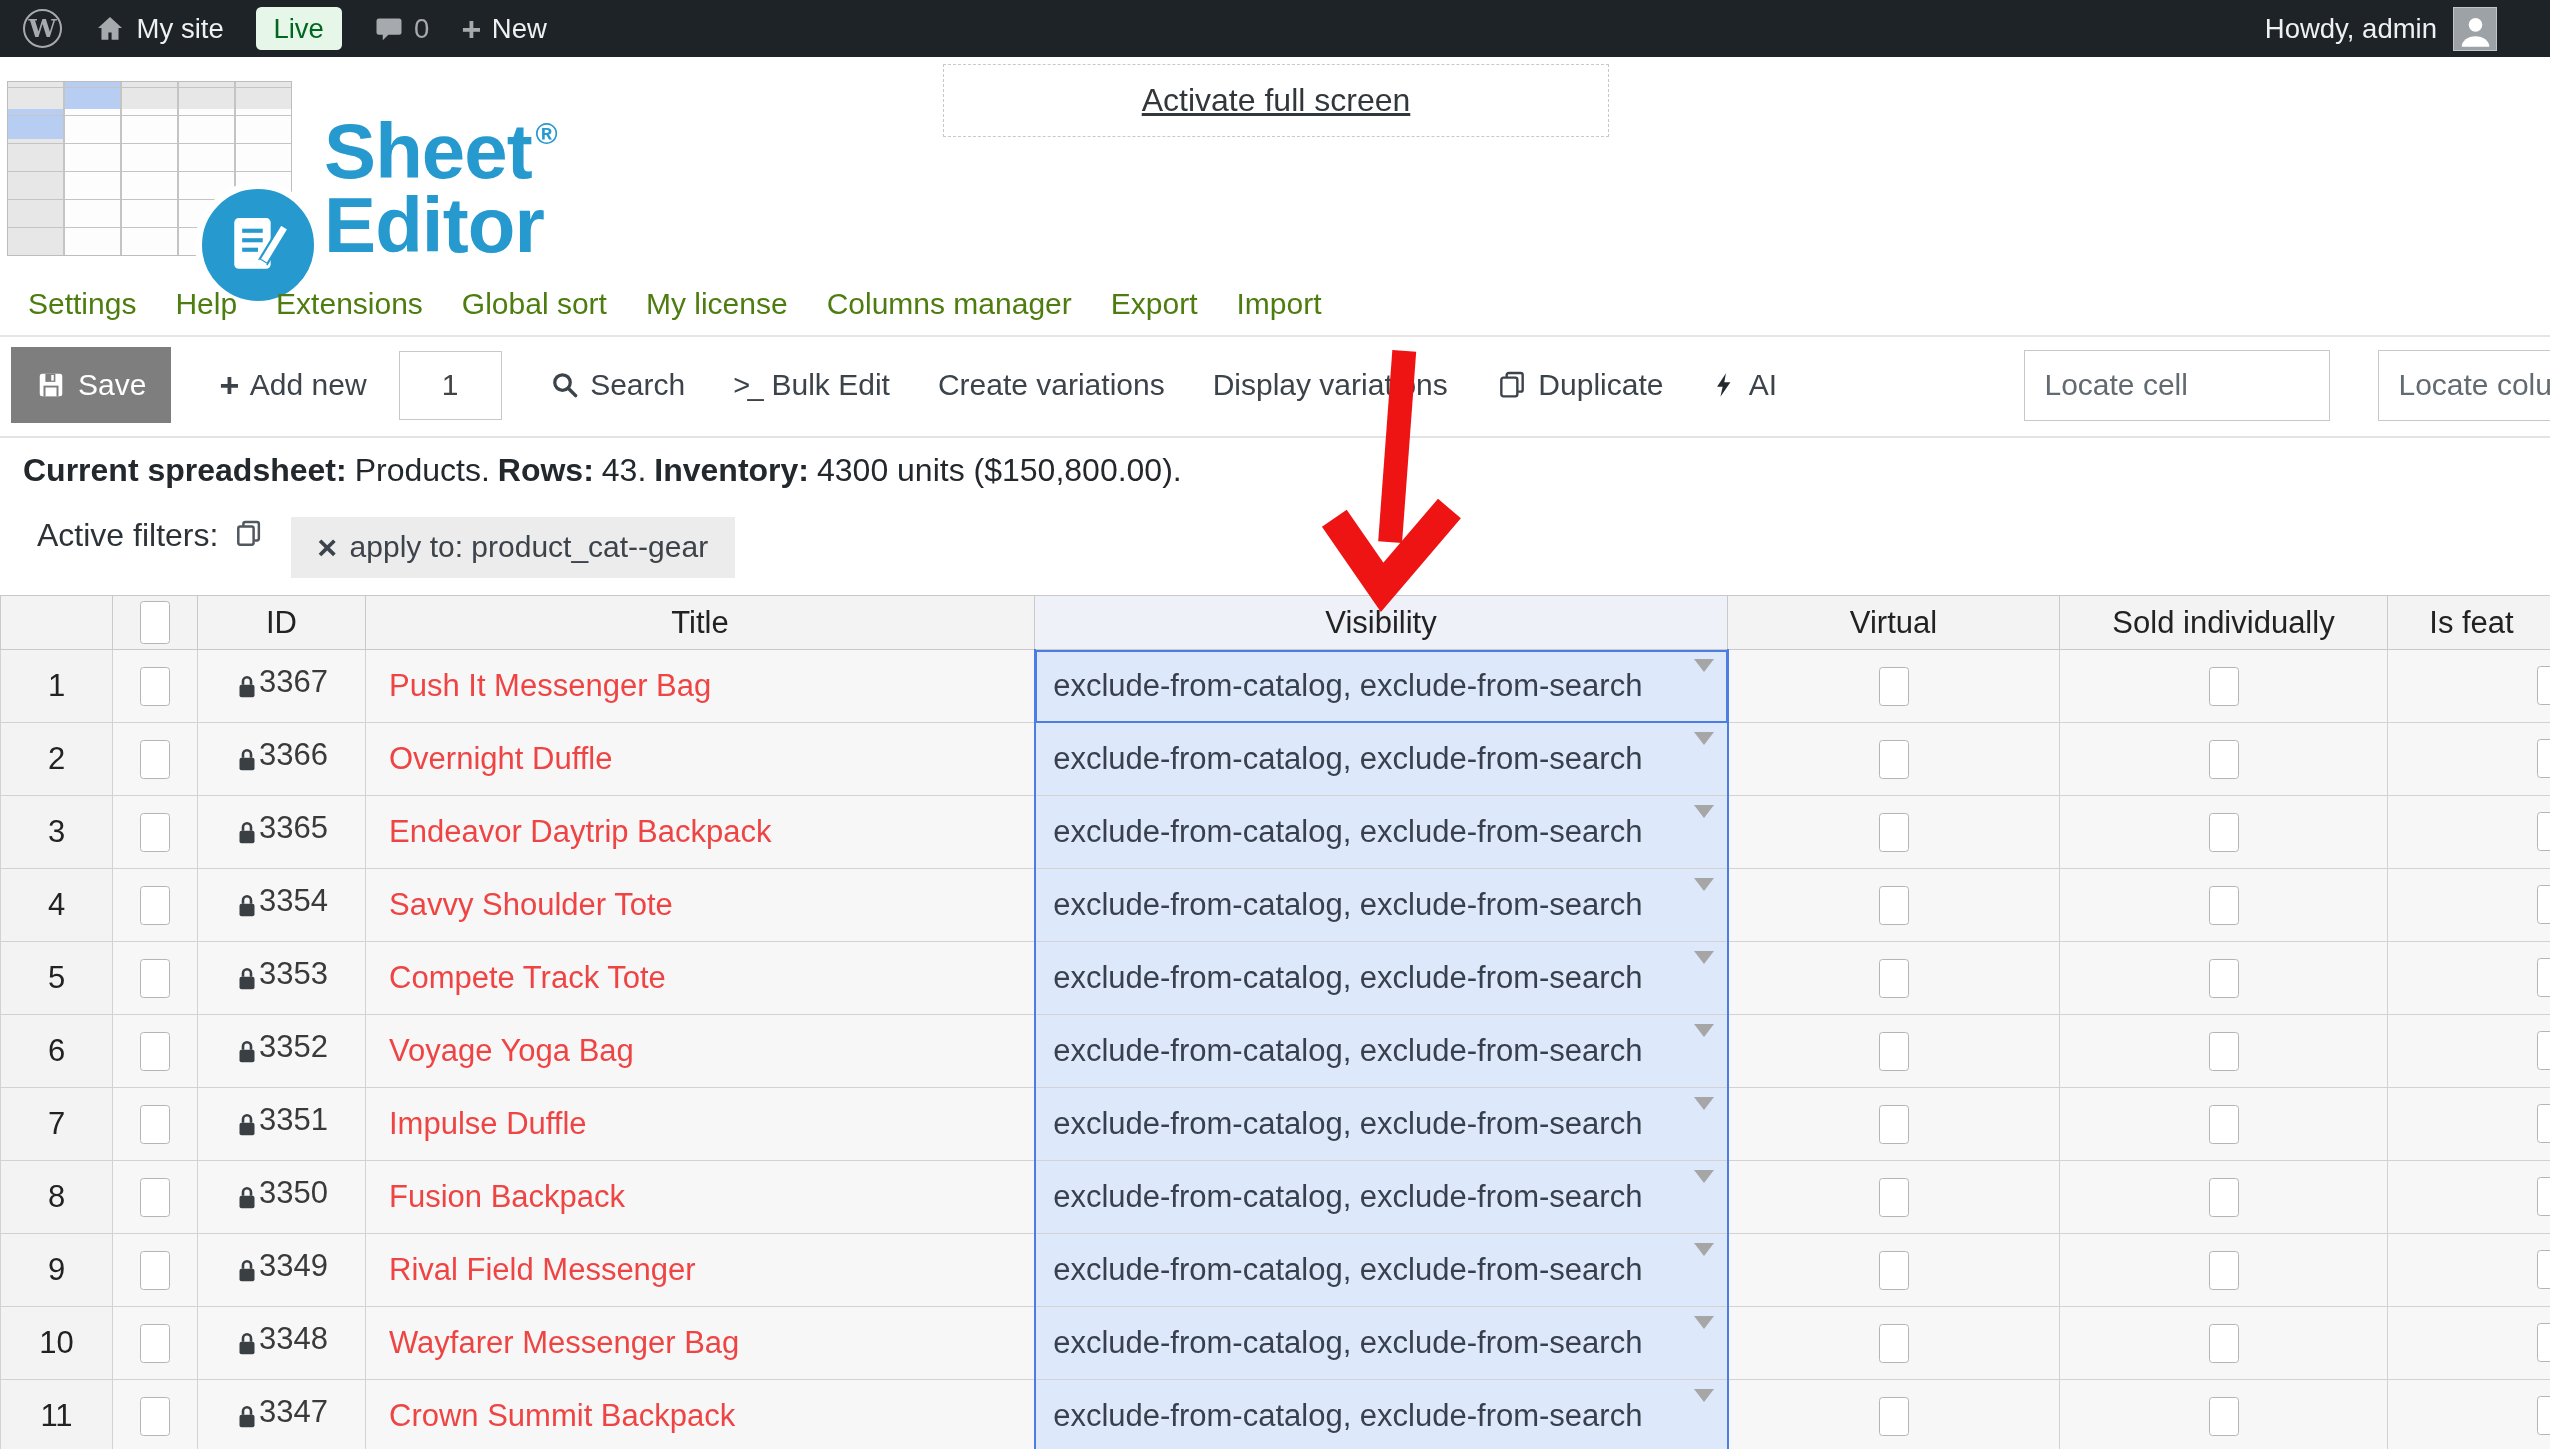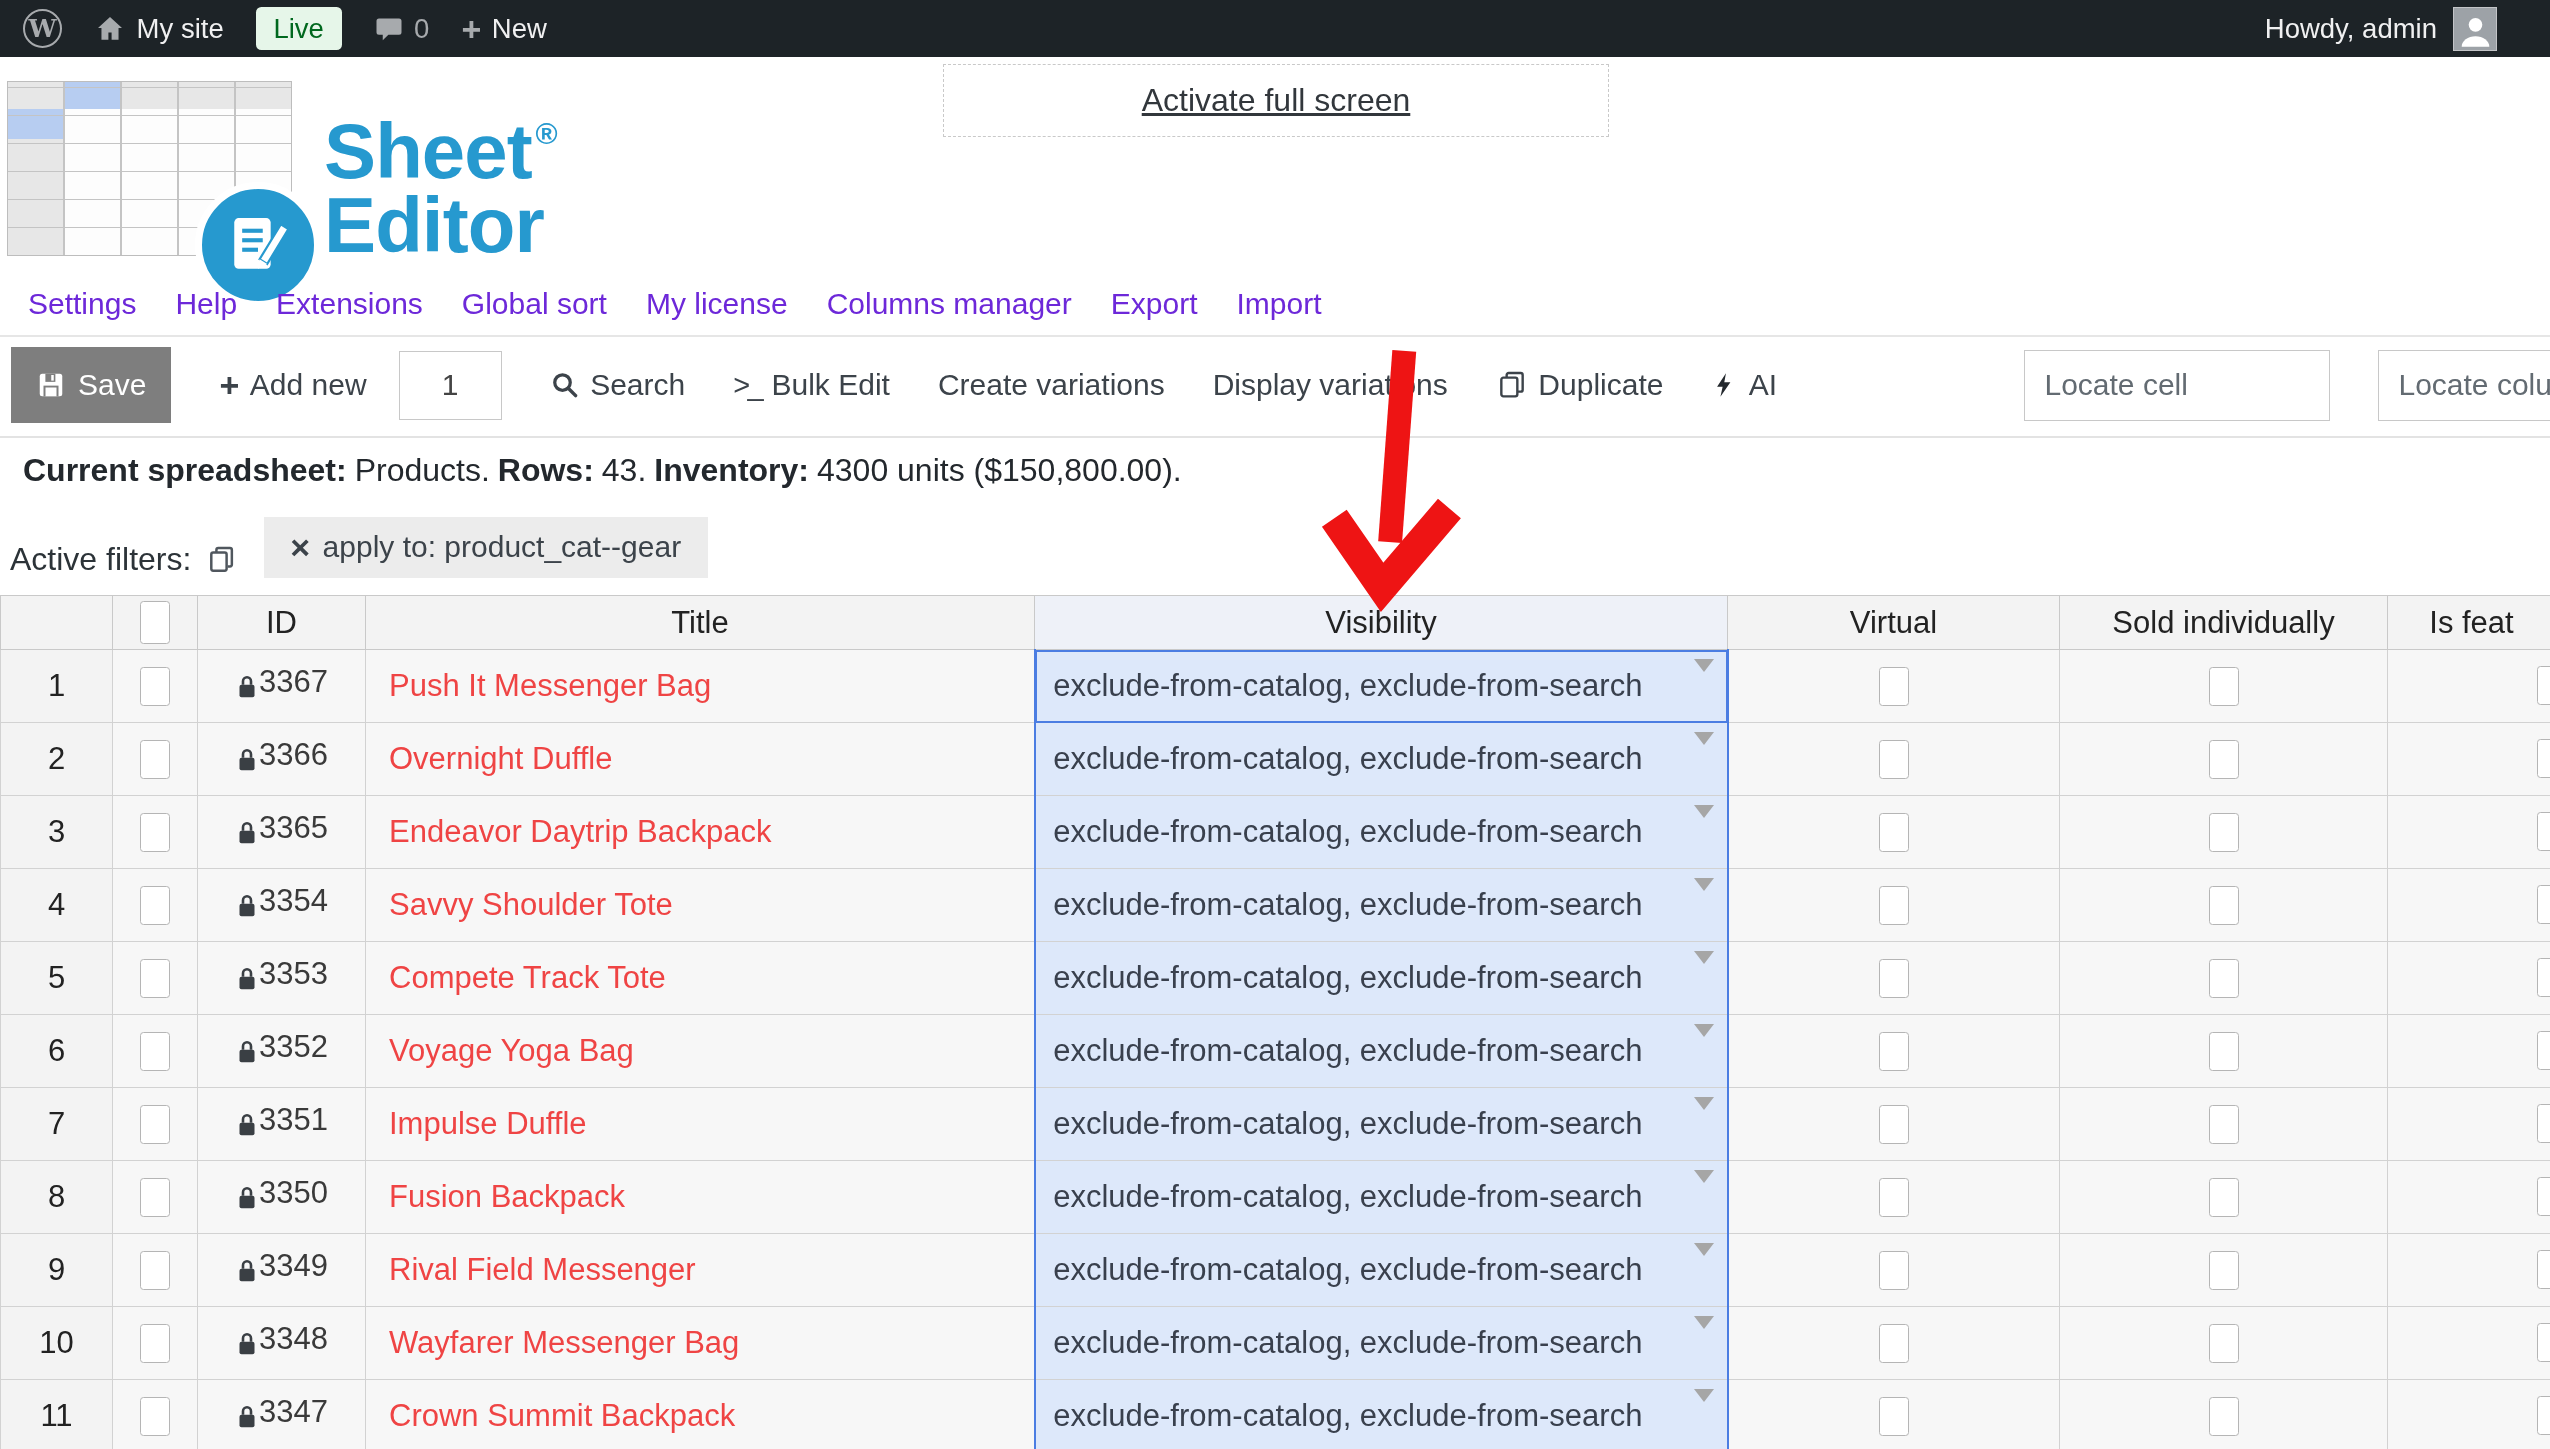--- a/index.html
+++ b/index.html
@@ -47,39 +47,39 @@
       repeating-linear-gradient(90deg, transparent 0 55px, #c4c4c4 55px 57px),
       repeating-linear-gradient(0deg, transparent 0 26.6px, #c4c4c4 26.6px 28px);
   }
   .logo-circle {
     position:absolute; left:188px; top:108px; width:126px; height:126px; border-radius:50%;
     background:#2699cf; border:7px solid #fff; display:flex; align-items:center; justify-content:center;
   }
   .logo-text { position:absolute; left:317px; top:23px; font-size:78px; line-height:74px; font-weight:700; color:#2699cf; letter-spacing:-0.9px; }
   .logo-text sup { font-size:30px; vertical-align:34px; margin-left:3.5px; }
   
-  .menu { position:absolute; left:28px; top:287px; display:flex; gap:39px; font-size:30px; color:#6d28d9; }
+  .menu { position:absolute; left:28px; top:287px; display:flex; gap:39px; font-size:30px; color:#4d7c0f; }
   .menu span { cursor:pointer; }
   .rule-menu { position:absolute; left:0; right:0; top:335px; height:1.8px; background:#e6e6e6; }
   .rule-toolbar { position:absolute; left:0; right:0; top:436px; height:1.8px; background:#e3e3e3; }
   
   .toolbar { position:absolute; left:10.6px; right:10.6px; top:347px; height:76px; display:flex; align-items:center; gap:48px; font-size:30px; color:#3c434a; }
   .toolbar .titem { display:flex; align-items:center; gap:10.6px; cursor:pointer; white-space:nowrap; }
   .btn-save { height:76px; background:#7e7e7e; color:#fff; display:flex; align-items:center; gap:12.4px; padding:0 25px; cursor:pointer; }
   .count-input { width:103px; height:69px; border:1.8px solid #c8c8c8; text-align:center; font-size:30px; color:#444; font-family:"Liberation Sans",sans-serif; margin-left:-16px; }
   .terminal-glyph { letter-spacing:-2.7px; font-size:29px; }
   .locate { height:71px; border:1.8px solid #c8c8c8; padding:0 19.5px; font-size:30px; color:#555; width:306px; font-family:"Liberation Sans",sans-serif; }
   .locate::placeholder { color:#636b72; opacity:1; }
   .locate.cell { margin-left:199px; }
   .locate.col { width:285px; }
   
   .status { position:absolute; left:23px; top:452px; font-size:32px; color:#23282d; }
   .status span { margin-right:8px; }
   .status .b { font-weight:700; }
-  .filters { position:absolute; left:10px; top:517px; display:flex; align-items:flex-end; font-size:32px; color:#2c3338; }
+  .filters { position:absolute; left:37px; top:517px; display:flex; align-items:flex-start; font-size:32px; color:#2c3338; }
   .filters .copy-ic { margin-left:12.4px; display:flex; }
   .chip { background:#ececec; display:flex; align-items:center; gap:12.4px; padding:13.3px 26.6px; font-size:30px; color:#3c434a; margin-left:25px; cursor:pointer; }
   .chip .x { font-weight:700; font-size:34px; line-height:1; }
   
   table.sheet { position:absolute; left:0; top:595px; border-collapse:collapse; table-layout:fixed; width:2555px; font-size:31px; color:#3a3a3a; }
   .sheet th { height:54px; background:#f3f3f3; border:0.9px solid #c9c9c9; font-weight:400; color:#222;text-align:center; }
   .sheet td { height:73px; background:#f7f7f7; border:0.9px solid #d2d2d2; text-align:center; }
   .sheet td.rownum { background:#f3f3f3; color:#222; }
   .sheet td.titlecell { text-align:left; padding-left:23px; color:#ef4444; }
   .sheet .idwrap { display:inline-flex; align-items:flex-end; gap:0; }

